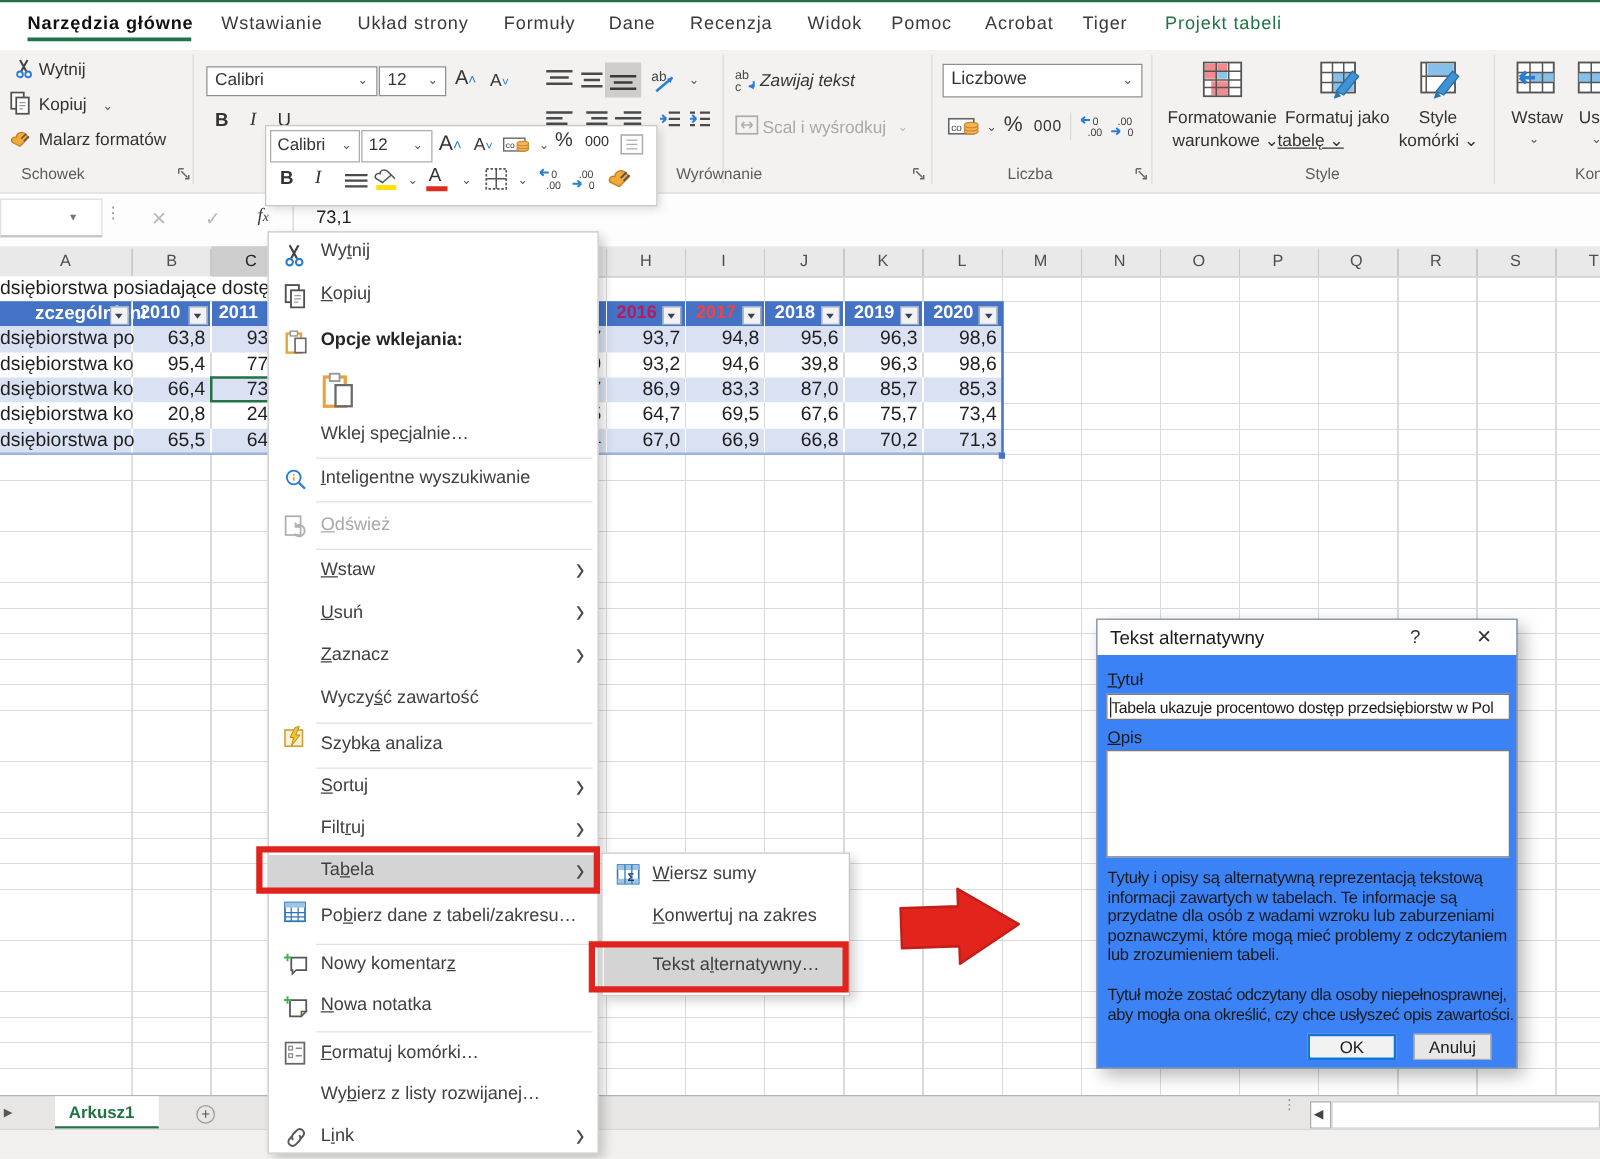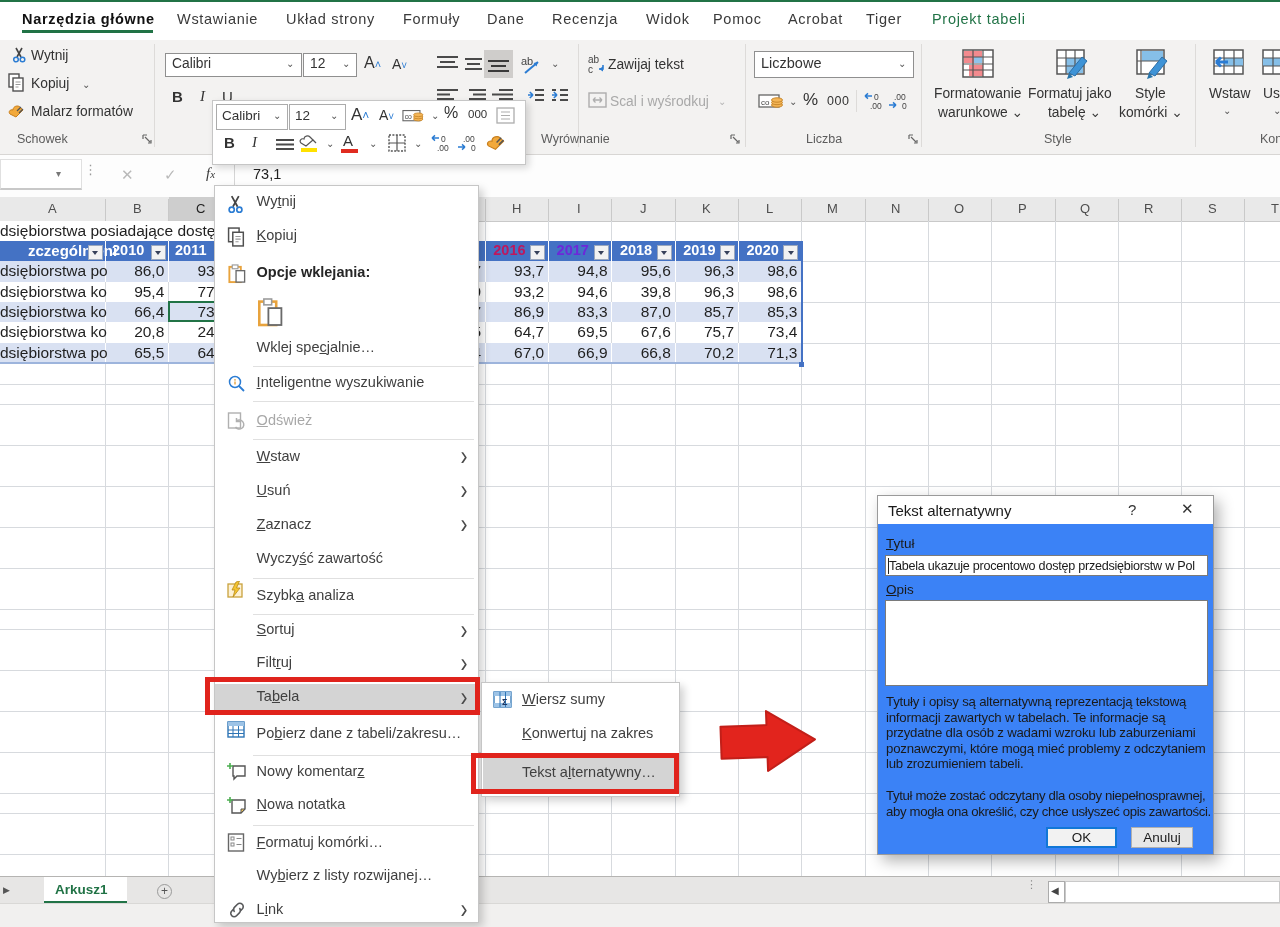--- a/index.html
+++ b/index.html
@@ -159,21 +159,21 @@
       <path d="M9 2h8M9 7h8M9 12h8M1 2h4M1 12h4" stroke="#4a4a4a" stroke-width="1.8"></path>
       <path d="M1 7 H6 M6 7 l-3.2 -3 M6 7 l-3.2 3" stroke="#2b7cd3" stroke-width="1.6" fill="none"></path>
     </svg>
   <div class="gdiv" style="left:578px;"></div>
   <svg class="ab" style="left:587px;top:53px" width="20" height="22" viewBox="0 0 20 22">
       <text x="1" y="10" font-size="10" fill="#444">ab</text>
       <text x="1" y="20" font-size="10" fill="#444">c</text>
       <path d="M12 16 h4 v-4" stroke="#2b7cd3" stroke-width="1.6" fill="none"></path>
       <path d="M12 16 l4 -2.5 v5z" fill="#2b7cd3"></path>
     </svg>
-  <span class="rtext" style="left:608px;top:57px;">Zawijaj tekst</span>
+  <span class="rtext" style="left:608px;top:57px;font-style:italic;">Zawijaj tekst</span>
   <svg class="ab" style="left:588px;top:92px" width="19" height="16" viewBox="0 0 19 16">
       <rect x="1" y="1" width="17" height="14" fill="none" stroke="#adadad" stroke-width="1.4"></rect>
       <path d="M5 8h9M5 8l2.5-2.5M5 8l2.5 2.5M14 8l-2.5-2.5M14 8l-2.5 2.5" stroke="#adadad" stroke-width="1.3" fill="none"></path>
     </svg>
   <span class="rtext" style="left:610px;top:94px;color:#a9a9a9;">Scal i wyśrodkuj</span>
   <span class="caret" style="left:718px;top:96px;color:#b5b5b5;">⌄</span>
   <span class="glabel" style="left:541px;top:132px;">Wyrównanie</span>
   <svg class="ab" style="left:730px;top:134px" width="11" height="11" viewBox="0 0 11 11">
       <path d="M1 1 h4 M1 1 v4 M3 3 l5 5 M9 6 v3 h-3" stroke="#666" stroke-width="1.2" fill="none"></path>
     </svg>
@@ -220,21 +220,21 @@
   <span class="rtext" style="left:934px;top:86px;">Formatowanie</span>
   <span class="rtext" style="left:938px;top:104px;">warunkowe ⌄</span>
   <svg class="ab" style="left:1056px;top:49px" width="34" height="31" viewBox="0 0 34 31">
     <rect x="1" y="1" width="27" height="24" fill="#fff" stroke="#555" stroke-width="1.5"></rect>
     <rect x="10" y="9" width="17" height="15" fill="#86bfe8"></rect>
     <path d="M1 9h27M1 17h27M10 1v24M19 1v24" stroke="#555" stroke-width="1.2"></path>
     <path d="M13 24 L26 8 L31 12 L19 27 Z" fill="#3e93d6" stroke="#2c6ea6"></path>
       <path d="M13 24 l-2 6 l6 -2 z" fill="#2574ab"></path>
   </svg>
   <span class="rtext" style="left:1028px;top:86px;">Formatuj jako</span>
-  <span class="rtext" style="left:1048px;top:104px;">tabelę ⌄</span>
+  <span class="rtext" style="left:1022px;top:104px;text-decoration:underline;">tabelę ⌄</span>
   <svg class="ab" style="left:1136px;top:49px" width="34" height="31" viewBox="0 0 34 31">
     <rect x="1" y="1" width="27" height="24" fill="#fff" stroke="#555" stroke-width="1.5"></rect>
     <rect x="6" y="2" width="21" height="10" fill="#86bfe8"></rect>
     <path d="M1 12h27M5 1v24" stroke="#555" stroke-width="1.2"></path>
     <path d="M13 24 L26 8 L31 12 L19 27 Z" fill="#3e93d6" stroke="#2c6ea6"></path>
       <path d="M13 24 l-2 6 l6 -2 z" fill="#2574ab"></path>
   </svg>
   <span class="rtext" style="left:1135px;top:86px;">Style</span>
   <span class="rtext" style="left:1119px;top:104px;">komórki ⌄</span>
   <span class="glabel" style="left:1044px;top:132px;">Style</span>
@@ -357,21 +357,21 @@
   <div class="ab" style="left:0;top:0;width:232px;height:19px;background:#fff;"></div>
   <span class="tx" style="left:0;top:-0.5px;line-height:20px;">dsiębiorstwa posiadające dostęp</span>
 
   <div class="ab" style="left:0;top:19.5px;width:801.8px;height:20.6px;background:#4472c4;"></div>
   <div class="ab" style="left:105px;top:19.5px;width:696.8px;height:20.6px;
     background-image:repeating-linear-gradient(to right, #fff 0, #fff 1px, transparent 1px, transparent 63.3px);"></div>
   <span class="tx" style="left:0;top:21px;color:#fff;font-weight:700;font-size:15px;padding-left:28px;">zczególnieni</span>
   <span class="tx" style="left:112px;top:21px;color:#fff;font-weight:700;font-size:14.5px;">2010</span>
   <span class="tx" style="left:175px;top:21px;color:#fff;font-weight:700;font-size:14.5px;">2011</span>
   <span class="tx" style="left:493.3px;top:21px;color:#be185d;font-weight:700;font-size:14.5px;">2016</span>
-  <span class="tx" style="left:556.6px;top:21px;color:#6d28d9;font-weight:700;font-size:14.5px;">2017</span>
+  <span class="tx" style="left:556.6px;top:21px;color:#ef4444;font-weight:700;font-size:14.5px;">2017</span>
   <span class="tx" style="left:619.9px;top:21px;color:#fff;font-weight:700;font-size:14.5px;">2018</span>
   <span class="tx" style="left:683.2px;top:21px;color:#fff;font-weight:700;font-size:14.5px;">2019</span>
   <span class="tx" style="left:746.5px;top:21px;color:#fff;font-weight:700;font-size:14.5px;">2020</span>
 
   <div class="fbt" style="left:87.5px;"></div>
   <div class="fbt" style="left:151.2px;"></div>
   <div class="fbt" style="left:530.2px;"></div>
   <div class="fbt" style="left:593.5px;"></div>
   <div class="fbt" style="left:656.8px;"></div>
   <div class="fbt" style="left:720.1px;"></div>
@@ -387,21 +387,21 @@
 
   <span class="tx" style="left:0;top:40.1px;line-height:20.45px;">dsiębiorstwa po</span>
   <span class="tx" style="left:0;top:60.55px;line-height:20.45px;">dsiębiorstwa ko</span>
   <span class="tx" style="left:0;top:81px;line-height:20.45px;">dsiębiorstwa ko</span>
   <span class="tx" style="left:0;top:101.45px;line-height:20.45px;">dsiębiorstwa ko</span>
   <span class="tx" style="left:0;top:121.9px;line-height:20.45px;">dsiębiorstwa po</span>
 
   <div class="ab" style="left:167.8px;top:80px;width:64.3px;height:21.4px;border:2px solid #217346;box-sizing:border-box;"></div>
 
   <div class="vcol" style="left:104.3px;">
-      <i>86,0</i>
+      <i>63,8</i>
       <i>95,4</i>
       <i>66,4</i>
       <i>20,8</i>
       <i>65,5</i>
     </div>
   <div class="vcol" style="left:167.6px;">
       <i>93,3</i>
       <i>77,5</i>
       <i>73,1</i>
       <i>24,1</i>

